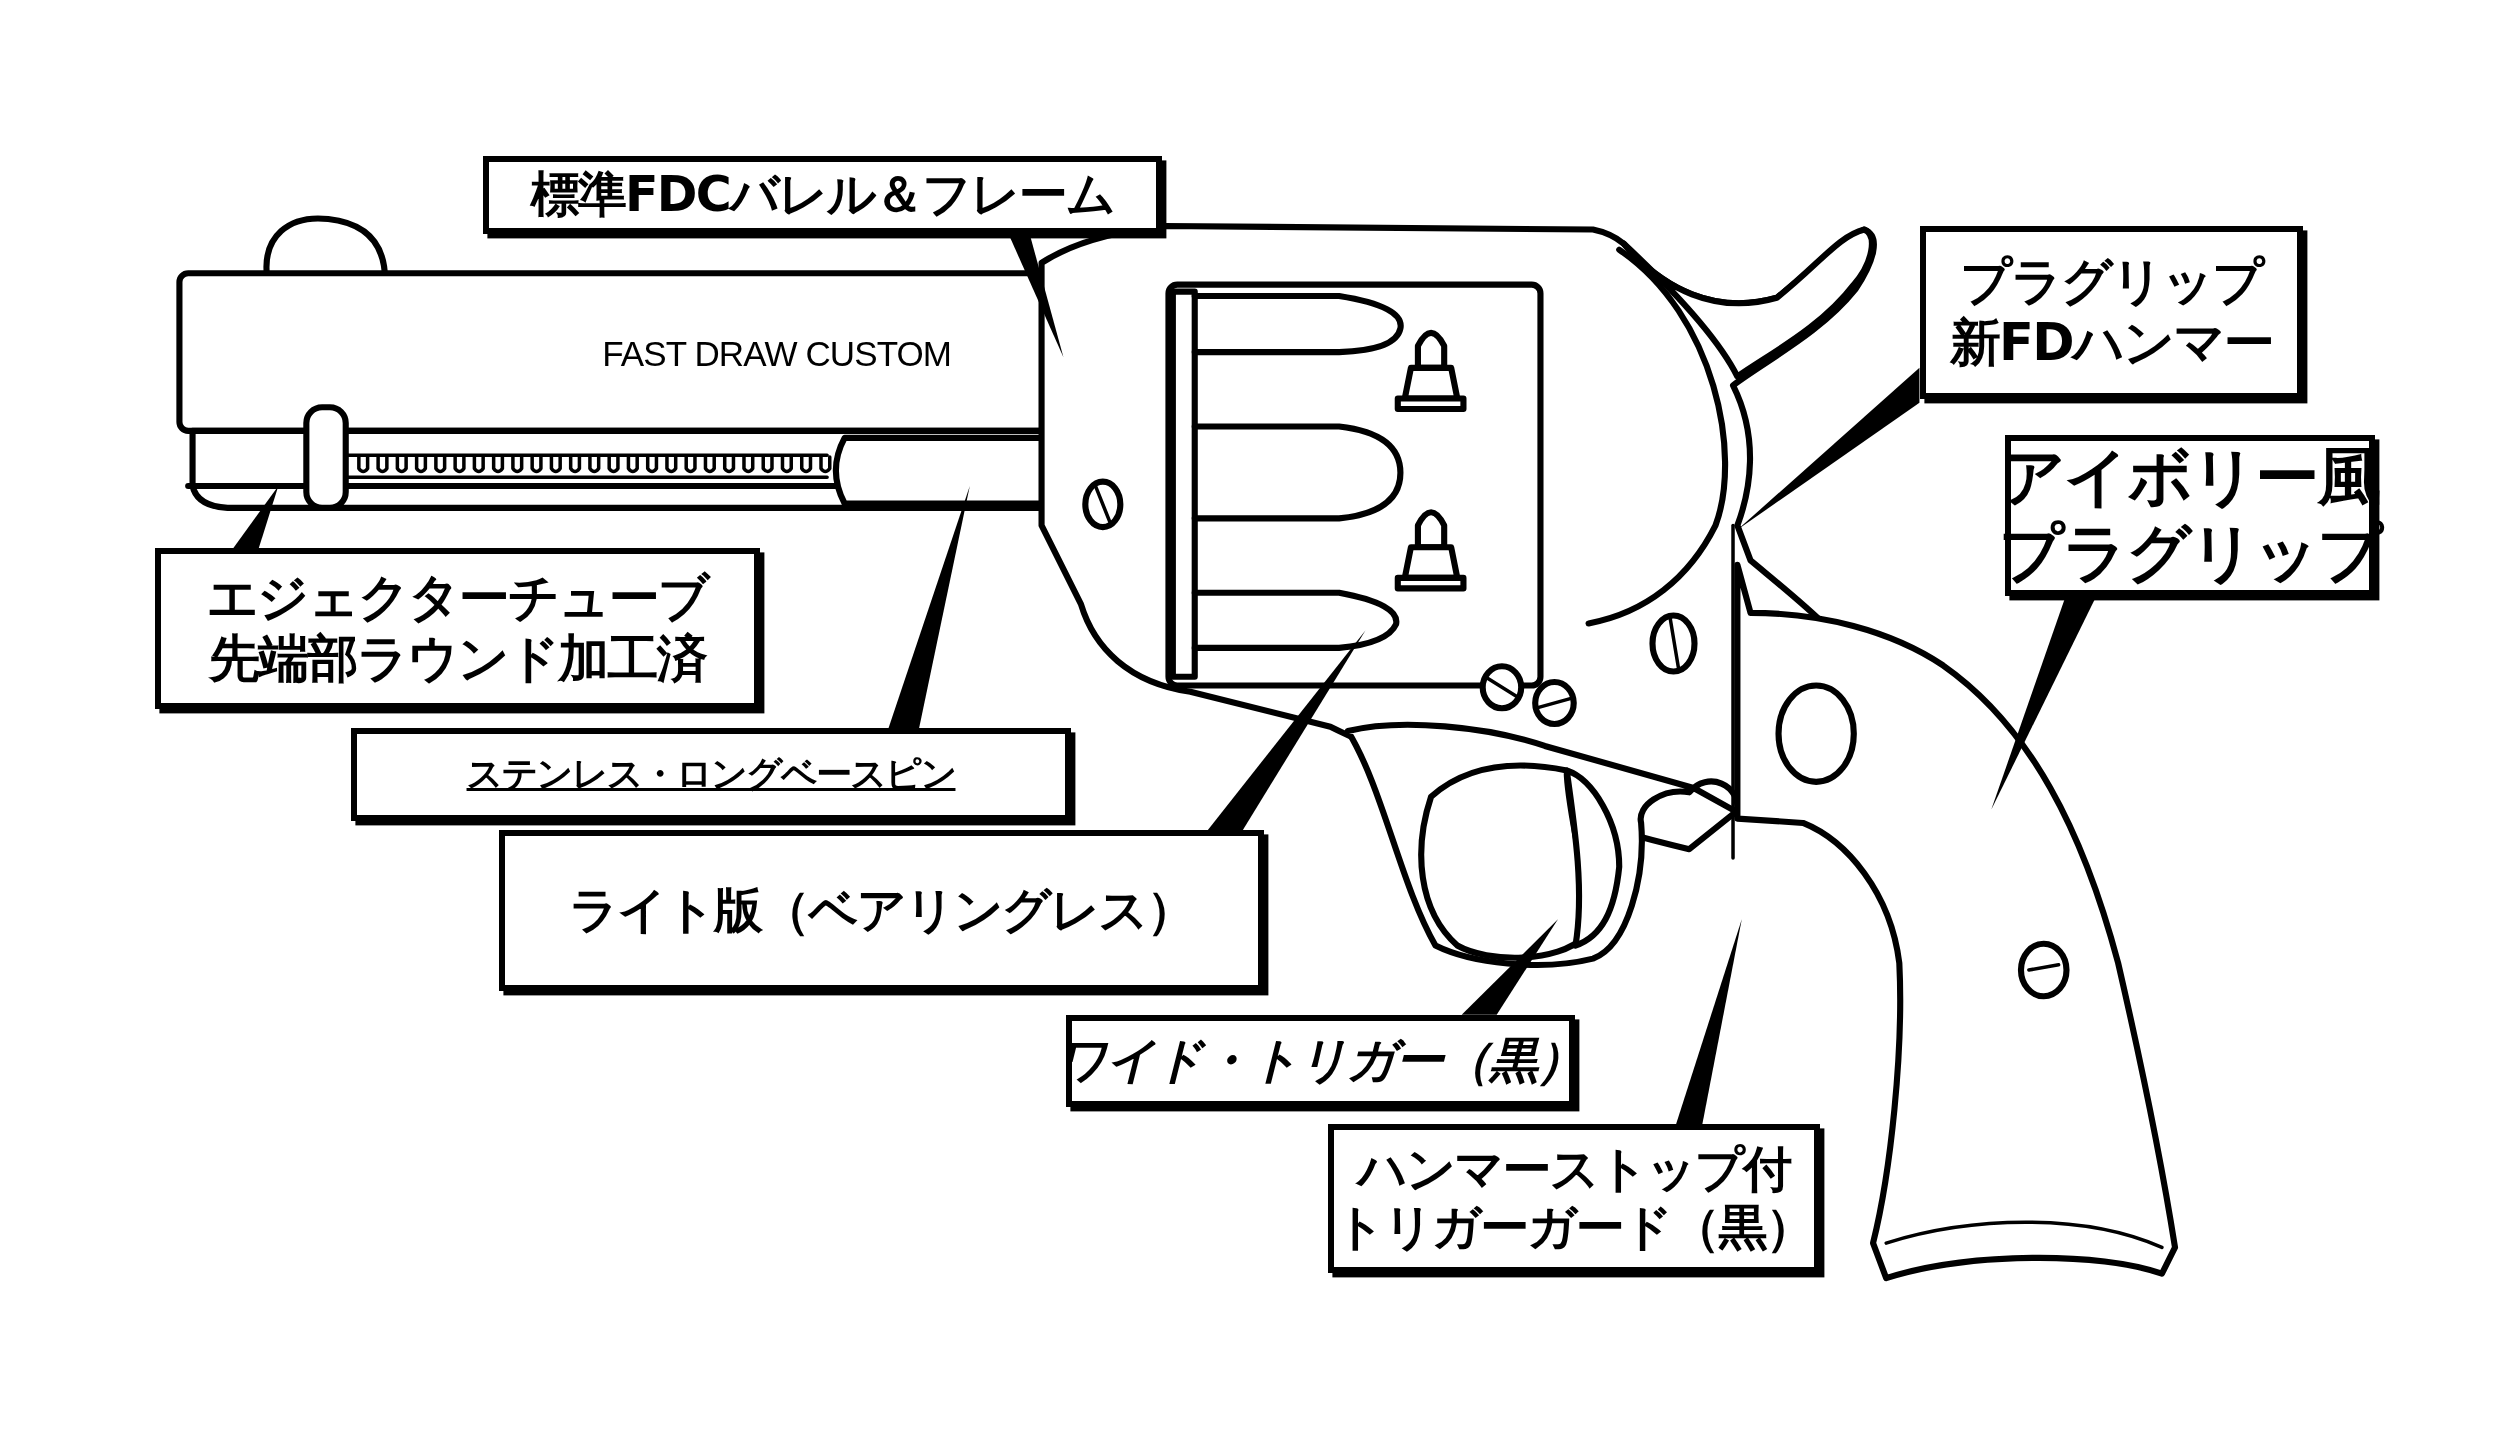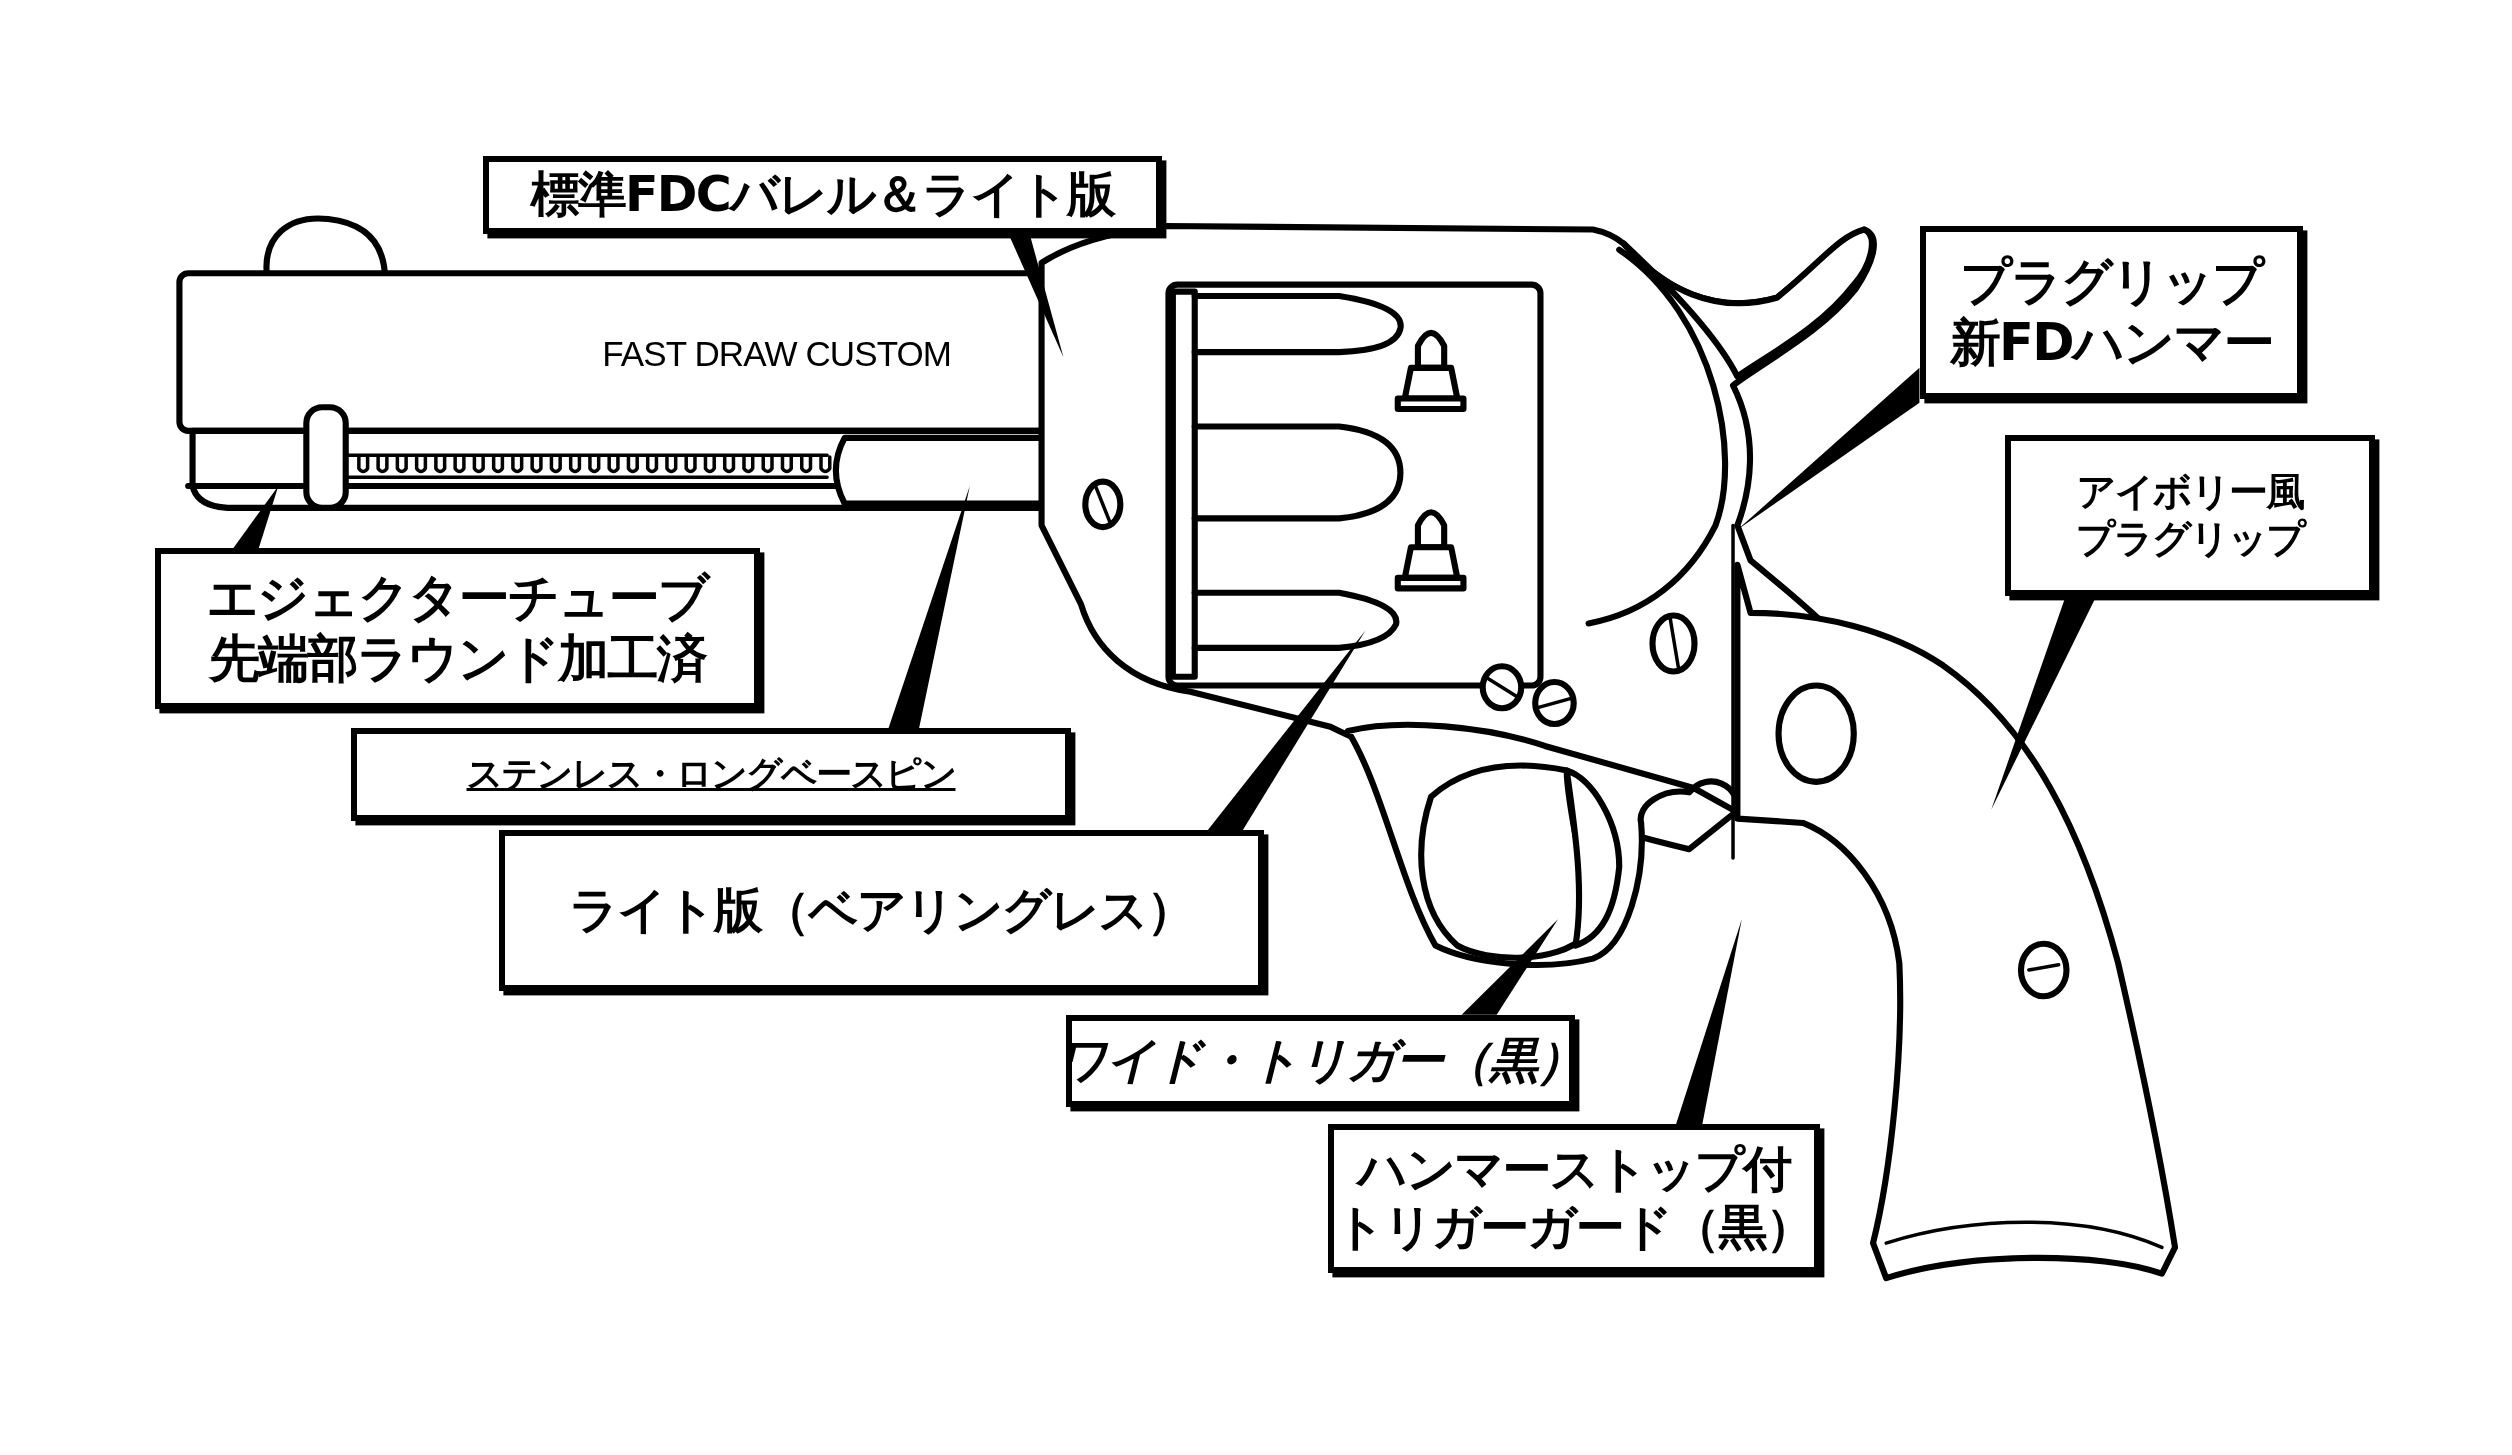--- a/index.html
+++ b/index.html
@@ -127,21 +127,21 @@
   <path class="leader" d="M265 628 L295 628 L318 555 Z"></path>
   <path class="leader" d="M1015 832 L1050 832 L1108 555 Z"></path>
   <path class="leader" d="M1380 948 L1420 948 L1560 720 Z"></path>
   <path class="leader" d="M1670 1159 L1710 1159 L1780 1050 Z"></path>
   <path class="leader" d="M1915 1284 L1945 1284 L1990 1050 Z"></path>
   <path class="leader" d="M2193 420 L2193 460 L1985 605 Z"></path>
   <path class="leader" d="M2360 681 L2395 681 L2275 925 Z"></path>
 </svg>
 
 <div class="label" style="left:483px; top:156px; width:679px; height:78px; font-size:49px;">
-  <span>標準FDCバレル＆ライト版</span>
+  <span>標準FDCバレル＆フレーム</span>
 </div>
 
 <div class="label" style="left:155px; top:548px; width:605px; height:161px; font-size:51px;">
   <span>エジェクターチューブ</span>
   <span>先端部ラウンド加工済</span>
 </div>
 
 <div class="label" style="left:351px; top:728px; width:720px; height:93px; font-size:36px;text-decoration:underline;">
   <span>ステンレス・ロングベースピン</span>
 </div>
@@ -157,17 +157,17 @@
 <div class="label" style="left:1283px; top:1124px; width:492px; height:149px; font-size:49px;margin-left:45px;">
   <span>ハンマーストップ付</span>
   <span>トリガーガード（黒）</span>
 </div>
 
 <div class="label" style="left:1920px; top:226px; width:383px; height:173px; font-size:51px;">
   <span>プラグリップ</span>
   <span>新FDハンマー</span>
 </div>
 
-<div class="label" style="left:2005px; top:435px; width:370px; height:161px; font-size:39px;">
+<div class="label" style="left:2005px; top:435px; width:370px; height:161px; font-size:64px;">
   <span>アイボリー風</span>
   <span>プラグリップ</span>
 </div>
 
 
 </body></html>

